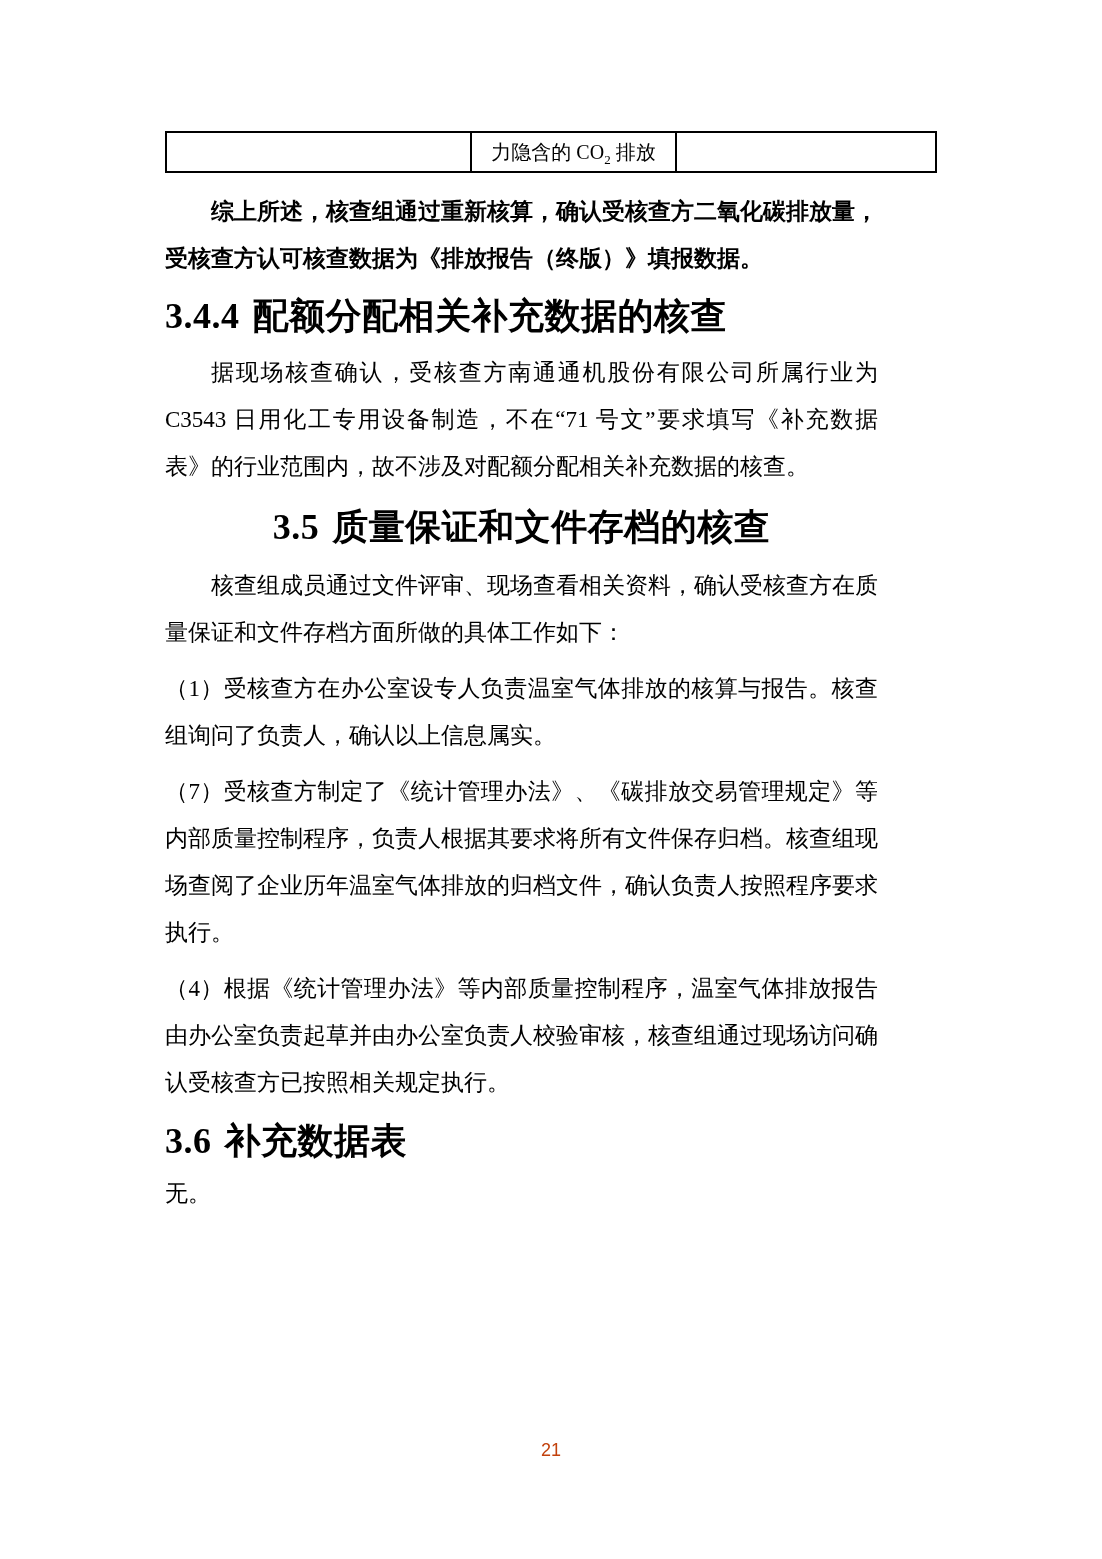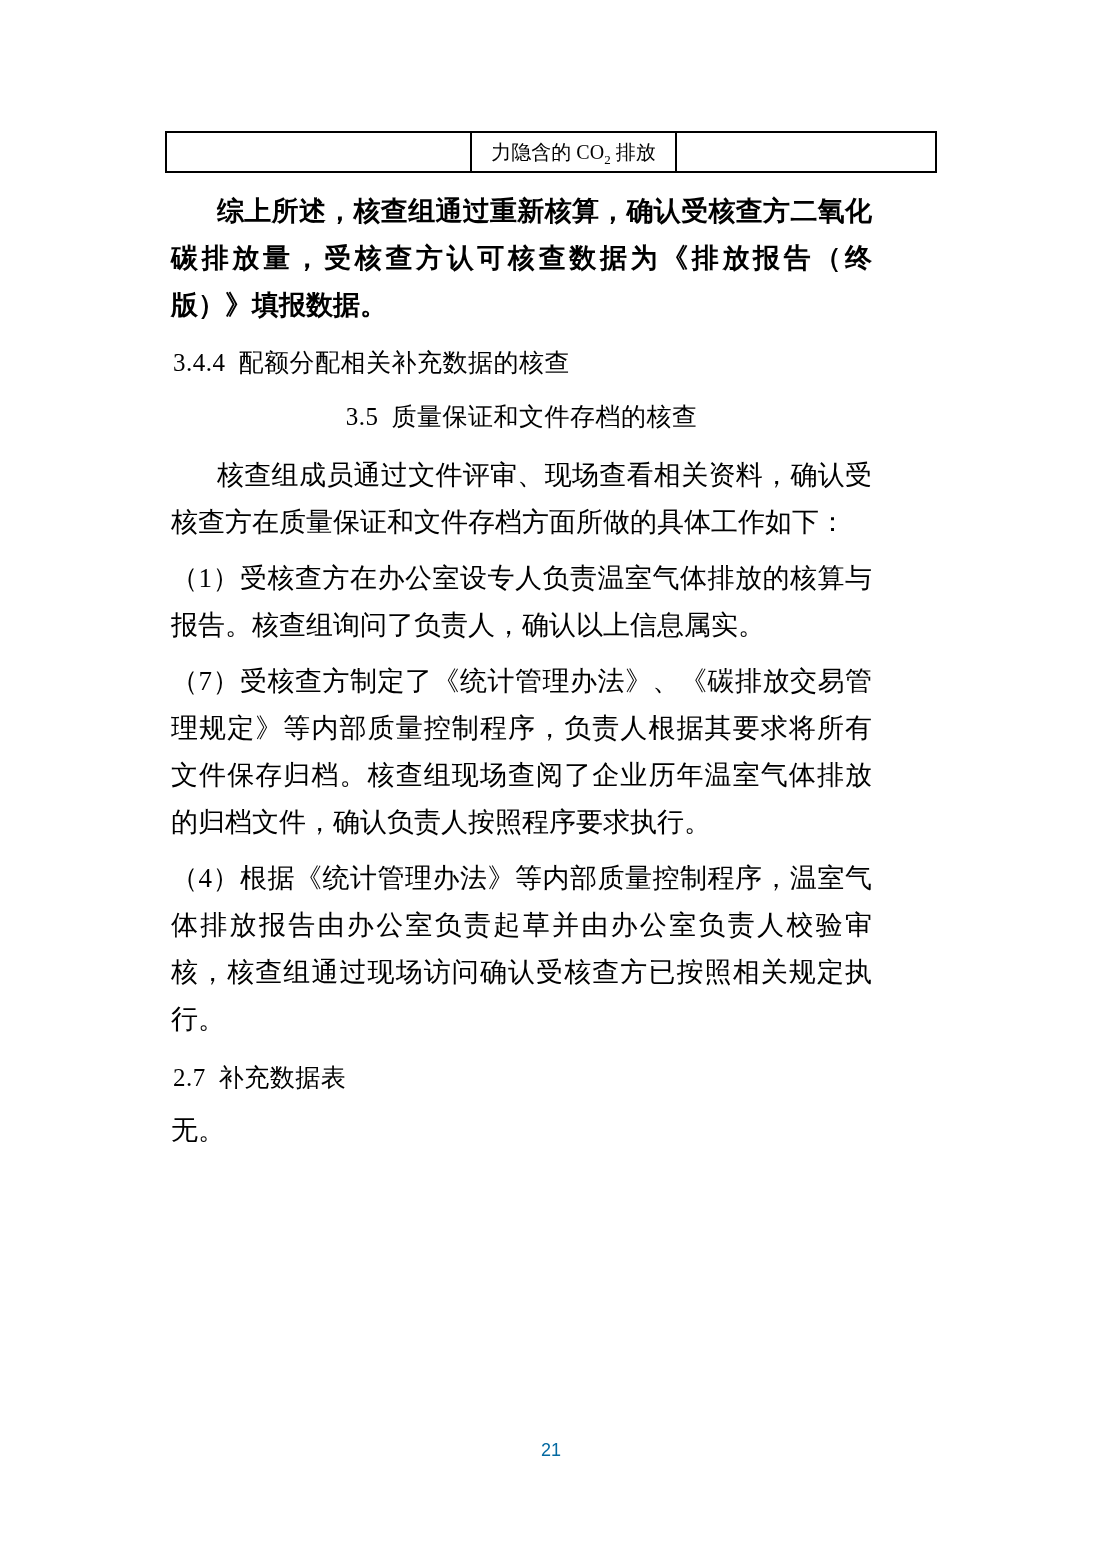--- a/index.html
+++ b/index.html
@@ -29,32 +29,32 @@
     height: 38px;
     padding: 0;
     font-size: 20px;
   }
   .frag-table .c1 { width: 303px; }
   .frag-table .c2 { width: 203px; text-align: center; vertical-align: middle; }
   .frag-table .c3 { width: 258px; }
   .frag-table sub { font-size: 13px; line-height: 0; }
   
   .para {
-    font-size: 27px;
+    font-size: 23px;
     line-height: 47px;
     text-align: justify;
-    margin: 6px;
+    margin: 0;
   }
   .indent { text-indent: 46px; }
   .bold   { font-weight: bold; }
   .heading {
-    font-size: 25px;
-    font-weight: normal;
+    font-size: 36px;
+    font-weight: bold;
     line-height: 34px;
-    margin: 8px;
+    margin: 0;
     letter-spacing: 0.5px;
   }
   .hnum { margin-right: 13px; }
   
   .sum-p  { margin-top: 15px; }
   .h-344  { margin-top: 17px; }
   .p-344  { margin-top: 16px; }
   .h-35   { margin-top: 20px; text-align: center; }
   .p-35i  { margin-top: 18px; }
   .item   { margin-top: 9px;  }
@@ -62,21 +62,21 @@
   .p-36   { margin-top: 12px; }
   
   .page-number {
     position: absolute;
     left: 0;
     top: 1440px;
     width: 1102px;
     text-align: center;
     font-family: "Liberation Sans", "DejaVu Sans", sans-serif;
     font-size: 18px;
-    color: #0369a1;
+    color: #c2410c;
   }
 </style>
 </head>
 <body>
 
 <div class="page">
 
   <table class="frag-table">
     <tbody>
       <tr>
@@ -84,31 +84,32 @@
         <td class="c2"><span>力隐含的 CO</span><sub>2</sub><span> 排放</span></td>
         <td class="c3"></td>
       </tr>
     </tbody>
   </table>
 
   <p class="para bold indent sum-p">综上所述，核查组通过重新核算，确认受核查方二氧化碳排放量，受核查方认可核查数据为《排放报告（终版）》填报数据。</p>
 
   <h3 class="heading h-344"><span class="hnum">3.4.4</span><span>配额分配相关补充数据的核查</span></h3>
 
+  <p class="para indent p-344">据现场核查确认，受核查方南通通机股份有限公司所属行业为 C3543 日用化工专用设备制造，不在“71 号文”要求填写《补充数据表》的行业范围内，故不涉及对配额分配相关补充数据的核查。</p>
 
   <h3 class="heading h-35"><span class="hnum">3.5</span><span>质量保证和文件存档的核查</span></h3>
 
   <p class="para indent p-35i">核查组成员通过文件评审、现场查看相关资料，确认受核查方在质量保证和文件存档方面所做的具体工作如下：</p>
 
   <p class="para item">（1）受核查方在办公室设专人负责温室气体排放的核算与报告。核查组询问了负责人，确认以上信息属实。</p>
 
 
   <p class="para item">（7）受核查方制定了《统计管理办法》、《碳排放交易管理规定》等内部质量控制程序，负责人根据其要求将所有文件保存归档。核查组现场查阅了企业历年温室气体排放的归档文件，确认负责人按照程序要求执行。</p>
 
   <p class="para item">（4）根据《统计管理办法》等内部质量控制程序，温室气体排放报告由办公室负责起草并由办公室负责人校验审核，核查组通过现场访问确认受核查方已按照相关规定执行。</p>
 
-  <h3 class="heading h-36"><span class="hnum">2.7</span><span>补充数据表</span></h3>
+  <h3 class="heading h-36"><span class="hnum">3.6</span><span>补充数据表</span></h3>
 
   <p class="para p-36">无。</p>
 
   <div class="page-number">21</div>
 
 </div>
 
 </body></html>

